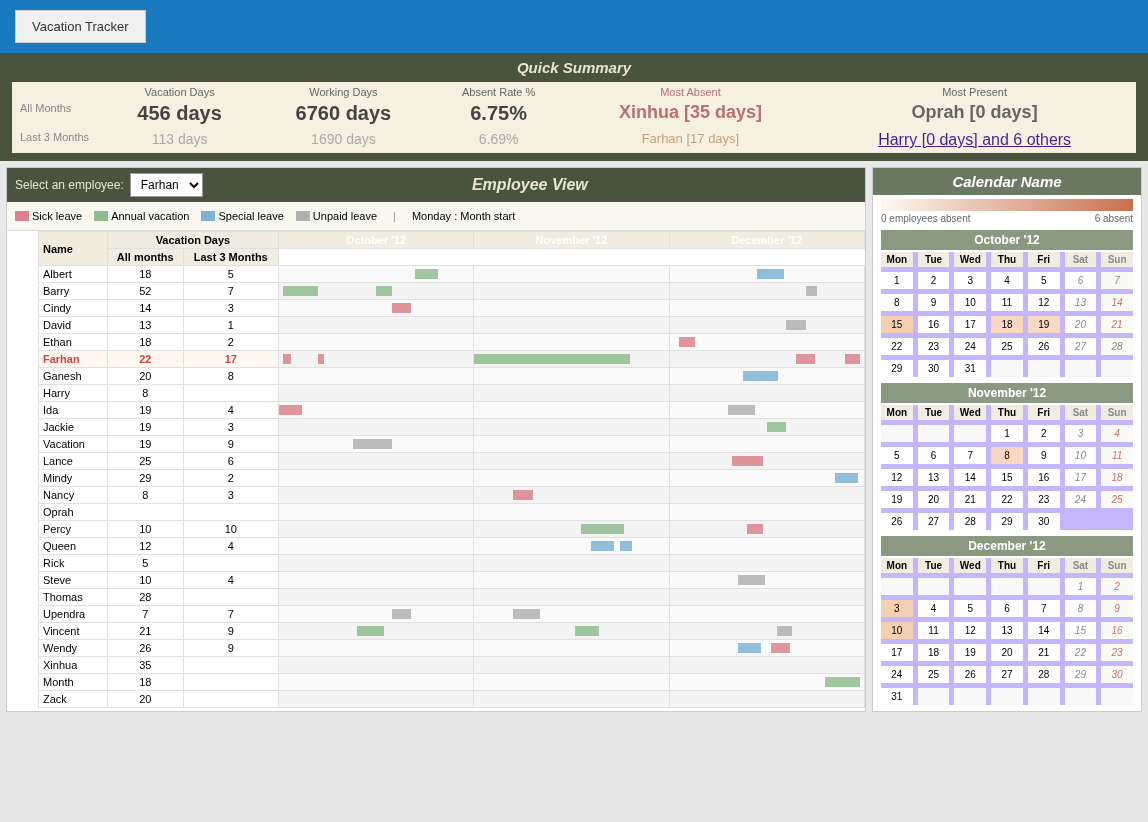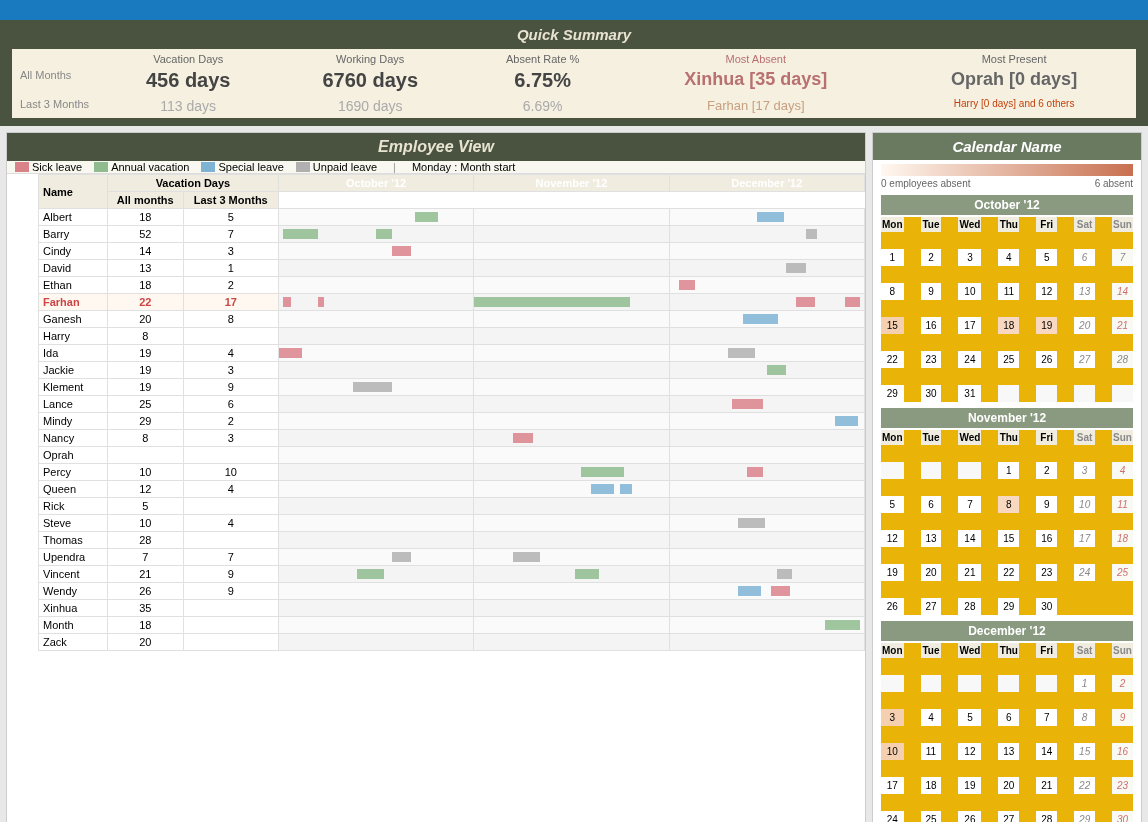--- a/index.html
+++ b/index.html
@@ -48,21 +48,21 @@
       text-align: center;
       padding: 2px 8px 4px;
       vertical-align: top;
     }
     .summary-row-label { text-align: left !important; font-size: 11px; color: #888; width: 85px; }
     .summary-allmonths { font-size: 20px; font-weight: bold; color: #444; }
     .summary-last3 { font-size: 14px; color: #aaa; }
     .most-absent-val { font-size: 18px; color: #b87070; font-weight: bold; }
     .most-absent-sub { font-size: 13px; color: #c8a080; }
     .most-present-val { font-size: 18px; color: #666; font-weight: bold; }
-    .most-present-sub { font-size: 10px; color: #c2410c; }
+    .most-present-sub { font-size: 16px; color: #4c1d95; text-decoration: underline; }
 
     
     #main-content {
       display: flex;
       gap: 0;
       padding: 6px;
       background: #e8e8e8;
     }
 
     
@@ -92,21 +92,21 @@
       font-style: italic;
       font-size: 16px;
       font-weight: bold;
     }
 
     
     #legend {
       display: flex;
       align-items: center;
       gap: 12px;
-      padding: 0 8px;
+      padding: 8px 8px;
       background: #f8f8f0;
       border-bottom: 1px solid #ddd;
       font-size: 11px;
     }
     .legend-item { display: flex; align-items: center; gap: 3px; }
     .legend-color { width: 14px; height: 10px; display: inline-block; }
     .legend-sick { background: #d9828a; }
     .legend-annual { background: #8fbc8f; }
     .legend-special { background: #7eb3d4; }
     .legend-unpaid { background: #b0b0b0; }
@@ -200,22 +200,22 @@
       color: white;
       text-align: center;
       padding: 3px;
       font-size: 12px;
       font-weight: bold;
       margin-bottom: 2px;
     }
     .cal-grid {
       display: grid;
       grid-template-columns: repeat(7, 1fr);
-      gap: 17px;
-      background: #eab308;
+      gap: 5px;
+      background: #c4b5fd;
     }
     .cal-day-header {
       background: #f0ede0;
       text-align: center;
       padding: 2px 1px;
       font-size: 10px;
       font-weight: bold;
     }
     .cal-day {
       background: #fff;
@@ -227,20 +227,21 @@
     .cal-day.empty { background: #f8f8f8; }
     .cal-day.weekend { color: #888; font-style: italic; background: #fafaf5; }
     .cal-day.sat { color: #888; font-style: italic; }
     .cal-day.holiday-shade { background: #f5d0b0; }
     .cal-day.low-absence { background: #f8d8c0; }
   </style>
 </head>
 <body>
 
 <div id="header">
+  <button id="vacation-tracker-btn">Vacation Tracker</button>
 </div>
 
 <div id="quick-summary">
   <h2>Quick Summary</h2>
   <table id="summary-table">
     <thead>
       <tr>
         <th style="width:90px"></th>
         <th>Vacation Days</th>
         <th>Working Days</th>
@@ -287,20 +288,26 @@
           </td>
       </tr>
     </tbody>
   </table>
 </div>
 
 <div id="main-content">
 
   <div id="employee-view">
     <div id="employee-view-header">
+      <div id="employee-selector-area">
+        <label>Select an employee:</label>
+        <select id="employee-select">
+          <option>Farhan</option>
+        </select>
+      </div>
       <div id="employee-view-title">Employee View</div>
     </div>
 
     <div id="legend">
       <div class="legend-item">
         <span class="legend-color legend-sick"></span>
         <span>Sick leave</span>
       </div>
       <div class="legend-item">
         <span class="legend-color legend-annual"></span>
@@ -443,21 +450,21 @@
               <td class="name-cell col-name">Jackie</td>
               <td class="num-cell">19</td>
               <td class="num-cell">3</td>
               <td class="gantt-cell" style="background: rgb(244, 244, 244);"></td>
               <td class="gantt-cell" style="background: rgb(244, 244, 244);"></td>
               <td class="gantt-cell" style="background: rgb(244, 244, 244);">
                 <div class="gantt-bar" style="background: rgb(143, 188, 143); left: 50%; width: 10%;"></div>
               </td>
             </tr>
             <tr>
-              <td class="name-cell col-name">Klement</td>
+              <td class="name-cell col-name">Vacation</td>
               <td class="num-cell">19</td>
               <td class="num-cell">9</td>
               <td class="gantt-cell" style="background: rgb(250, 250, 250);">
                 <div class="gantt-bar" style="background: rgb(176, 176, 176); left: 38%; width: 20%;"></div>
               </td>
               <td class="gantt-cell" style="background: rgb(250, 250, 250);"></td>
               <td class="gantt-cell" style="background: rgb(250, 250, 250);"></td>
             </tr>
             <tr>
               <td class="name-cell col-name">Lance</td>

